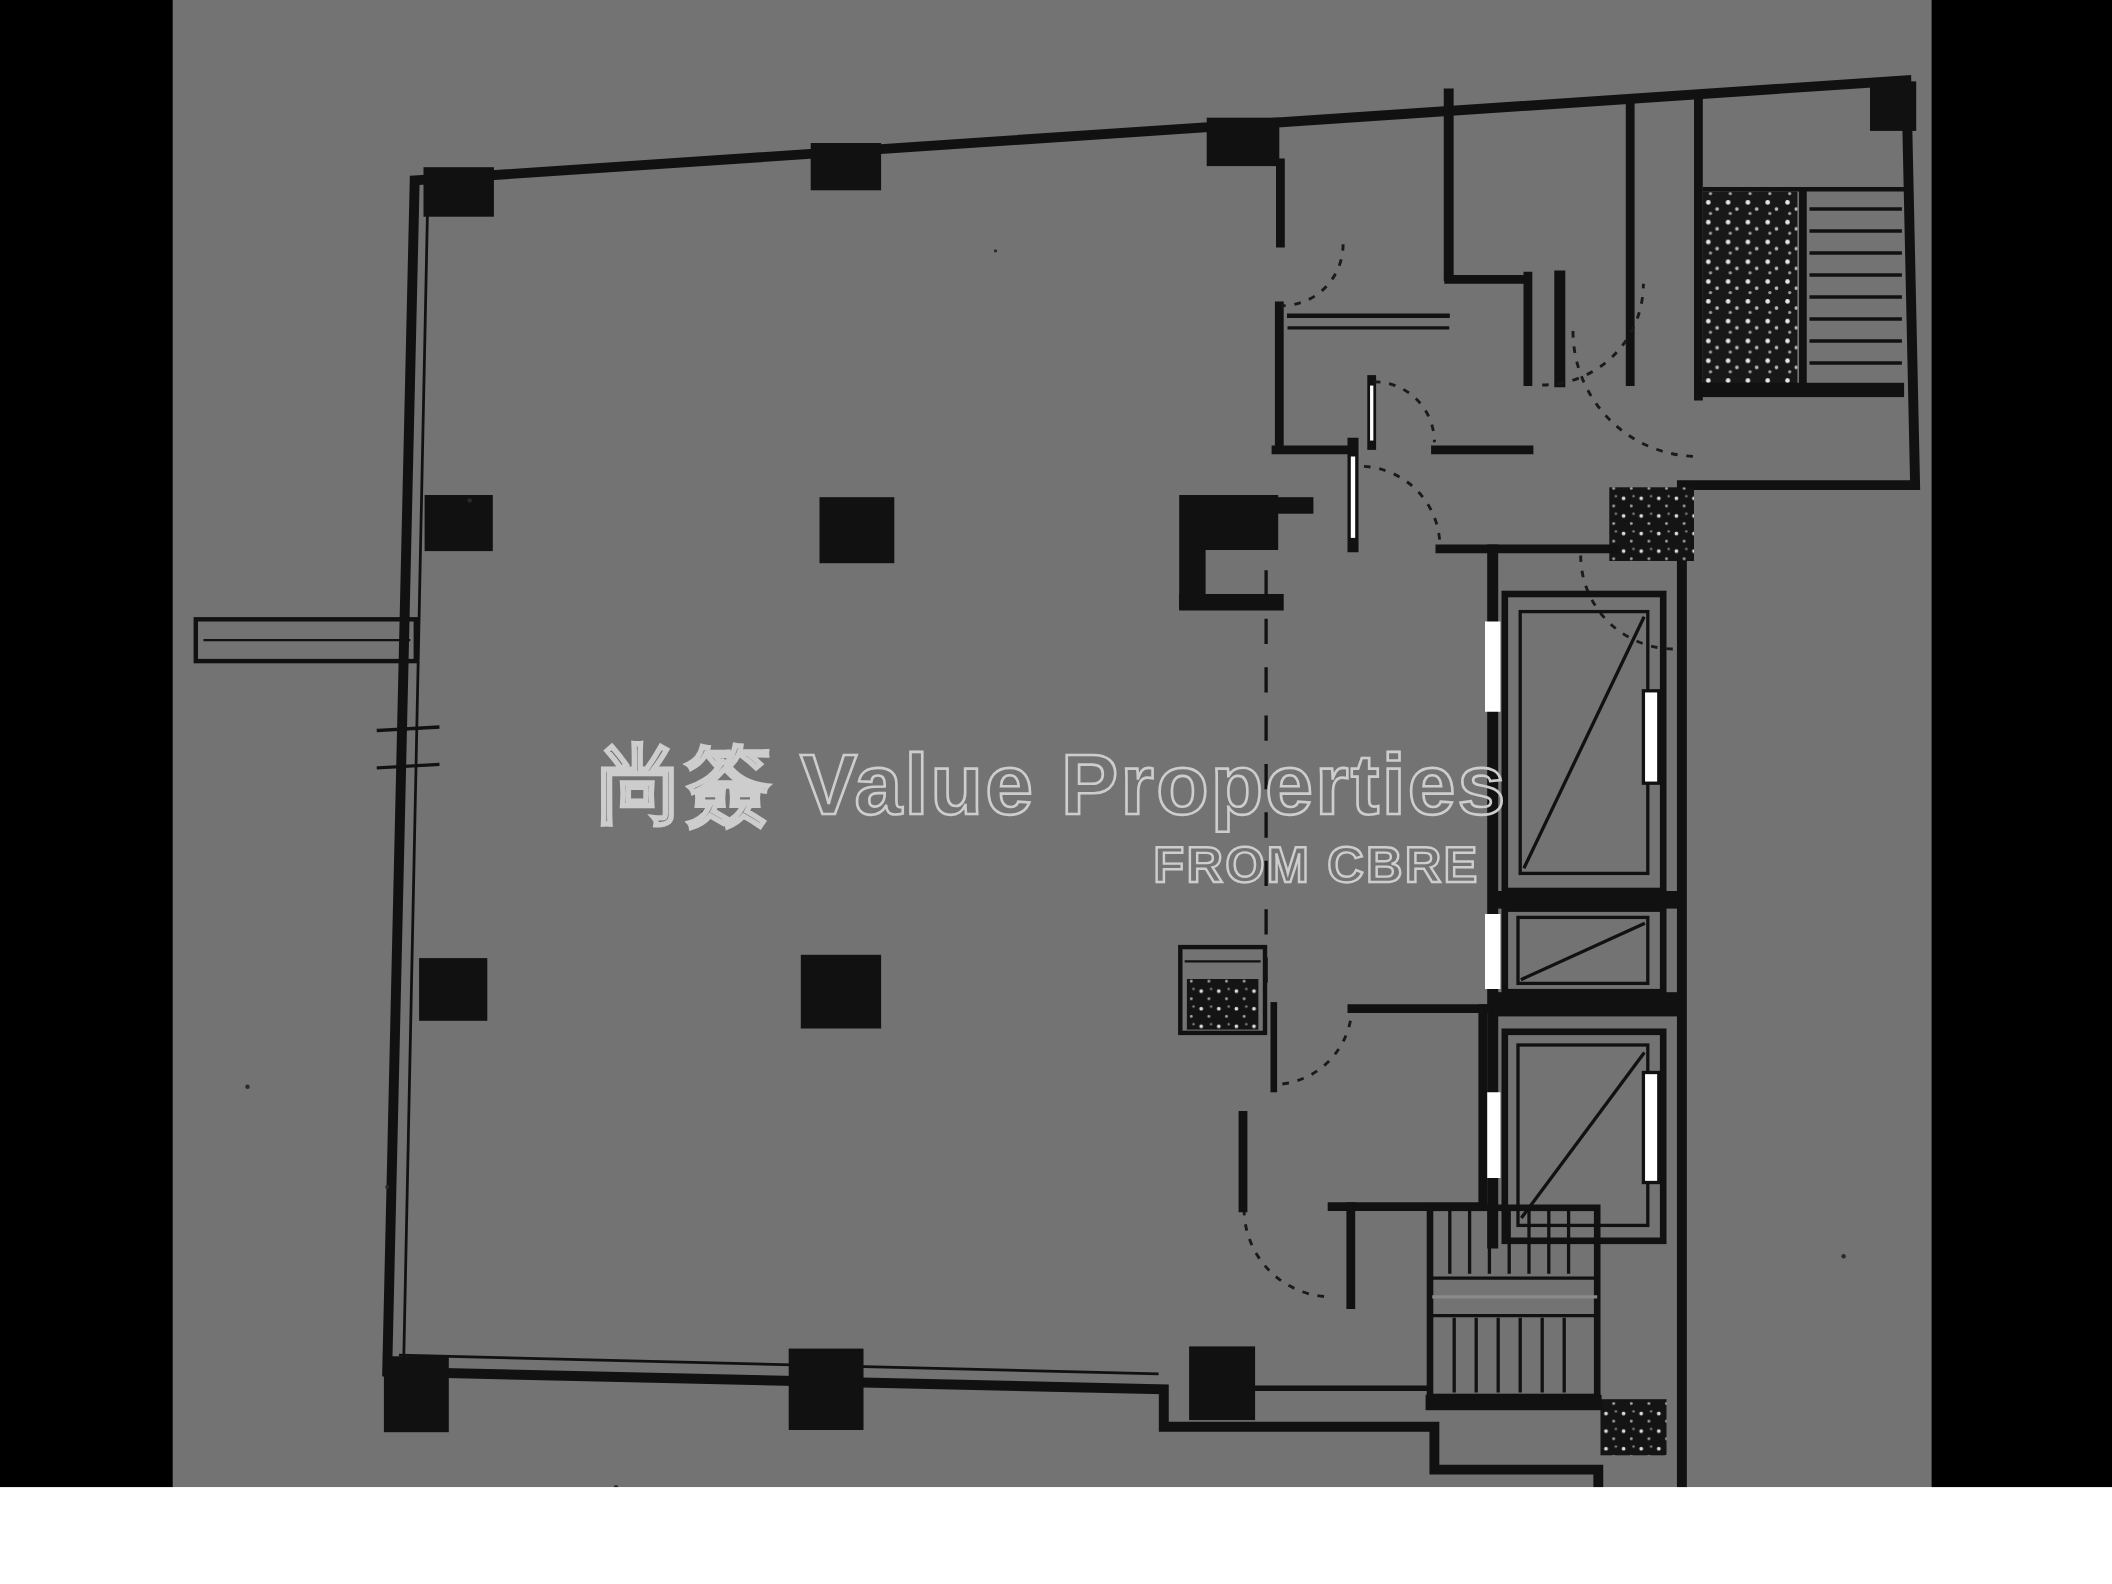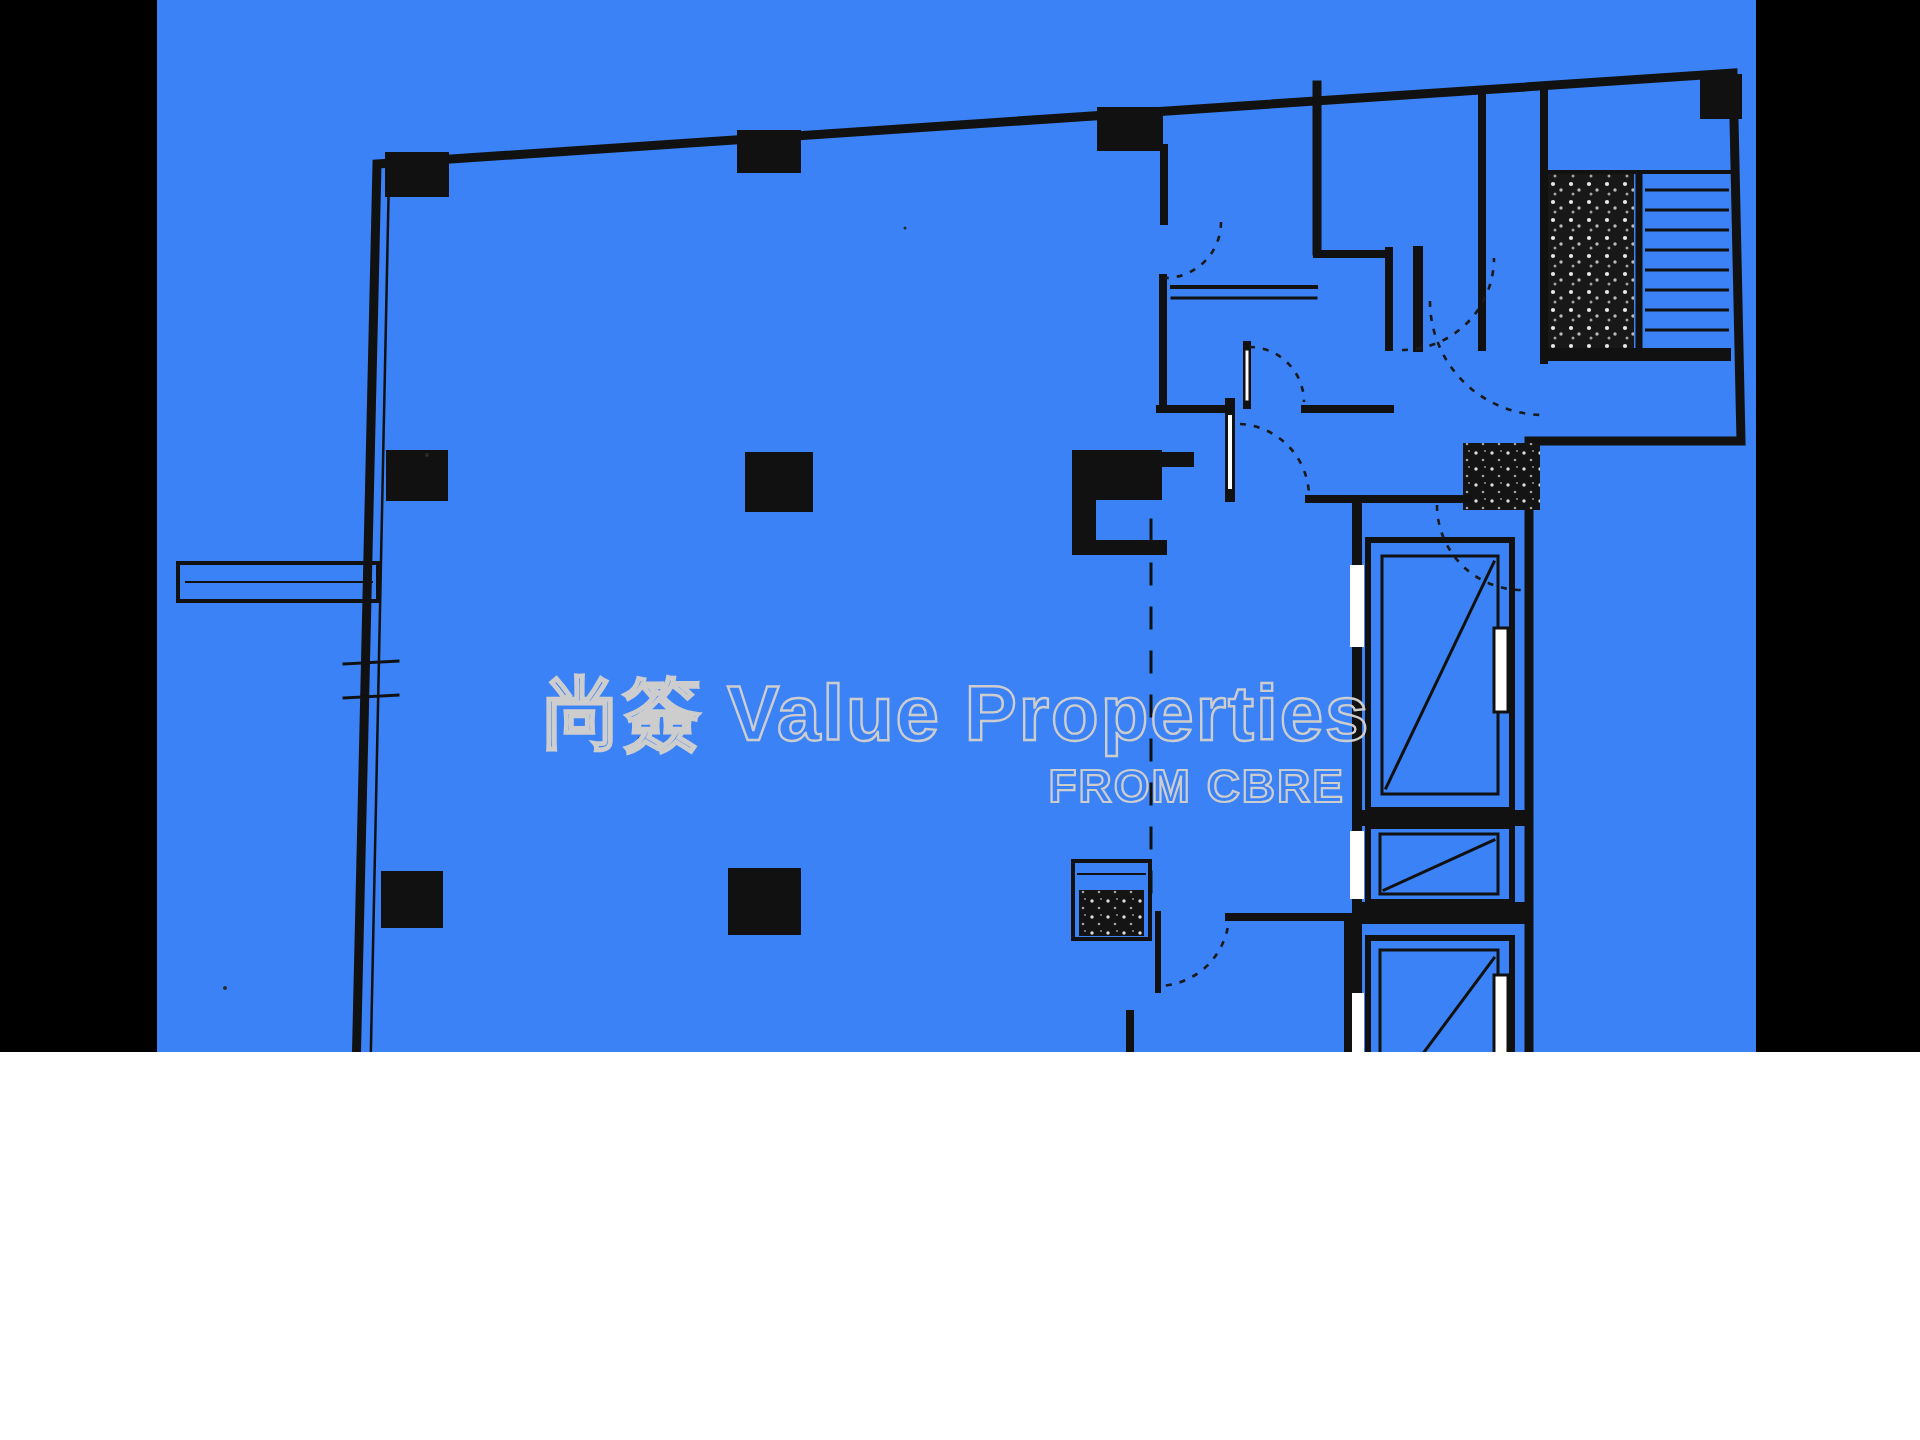--- a/index.html
+++ b/index.html
@@ -1,16 +1,16 @@
 <!DOCTYPE html>
 <html><head>
 <meta charset="utf-8">
 <style>
   html,body{margin:0;padding:0;background:#ffffff;}
-  .stage{position:relative;width:1920px;height:1052px;background:#3b82f6;overflow:hidden;
+  .stage{position:relative;width:1920px;height:1352px;background:#737373;overflow:hidden;
          font-family:"Liberation Sans", sans-serif;}
   svg{position:absolute;left:0;top:0;}
   .wm1{font-family:"Liberation Sans", sans-serif;font-weight:bold;font-size:78px;letter-spacing:2px;
        fill:none;stroke:#cdcdcd;stroke-width:2.4px;}
   .wm2{font-family:"Liberation Sans", sans-serif;font-weight:bold;font-size:46px;letter-spacing:2px;
        fill:none;stroke:#cdcdcd;stroke-width:2.2px;}
 </style>
 </head>
 <body>
 

